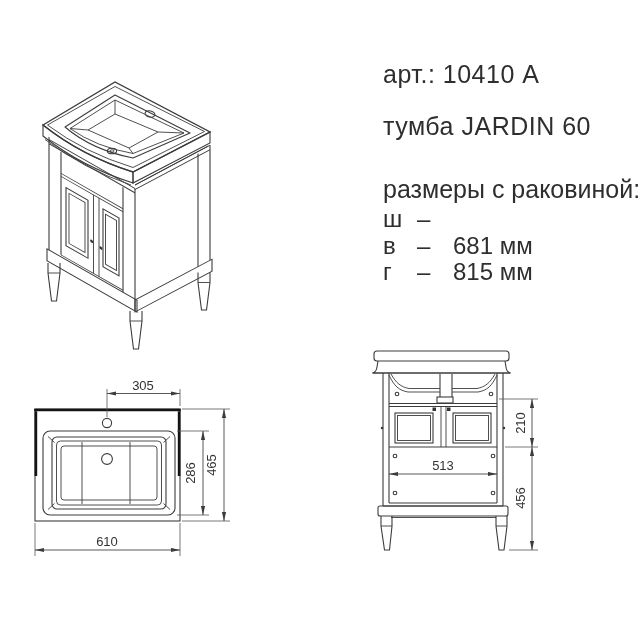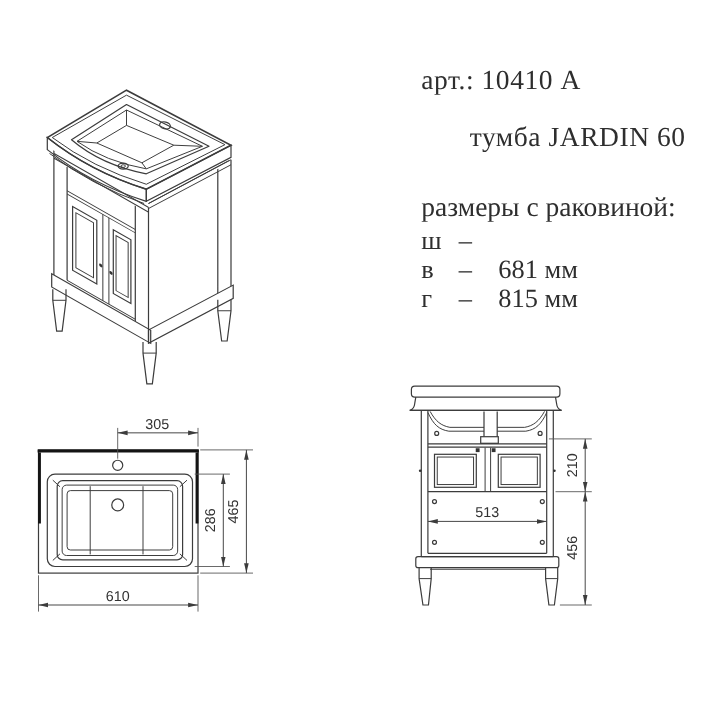--- a/index.html
+++ b/index.html
@@ -1,23 +1,23 @@
 <!DOCTYPE html>
 <html><head>
 <meta charset="utf-8">
 <style>
   html,body{margin:0;padding:0;}
   body{
     width:642px;height:642px;position:relative;background:#ffffff;
     font-family:"Liberation Sans",sans-serif;color:#2e2e2e;overflow:hidden;
   }
-  .abs{position:absolute;font-family:Liberation Serif, serif;}
+  .abs{position:absolute;}
   
   .art{left:383px;top:60px;font-size:25px;letter-spacing:.5px;}
-  .pname{left:383px;top:112px;font-size:25px;letter-spacing:.5px;margin-left:44px;}
+  .pname{left:383px;top:112px;font-size:25px;letter-spacing:.5px;}
   .dtitle{left:383px;top:175px;font-size:25px;}
   .dims{left:383px;top:206px;font-size:24px;}
   .dims .row{display:flex;line-height:26.5px;}
   .dims .k{width:34px;}
   .dims .d{width:36px;}
   
   svg{position:absolute;overflow:visible;}
   .ln{stroke:#3c3c3c;stroke-width:1.1;fill:none;}
   .lt{stroke:#3c3c3c;stroke-width:.9;fill:none;}
   .bold{stroke:#141414;stroke-width:2.6;fill:none;}

